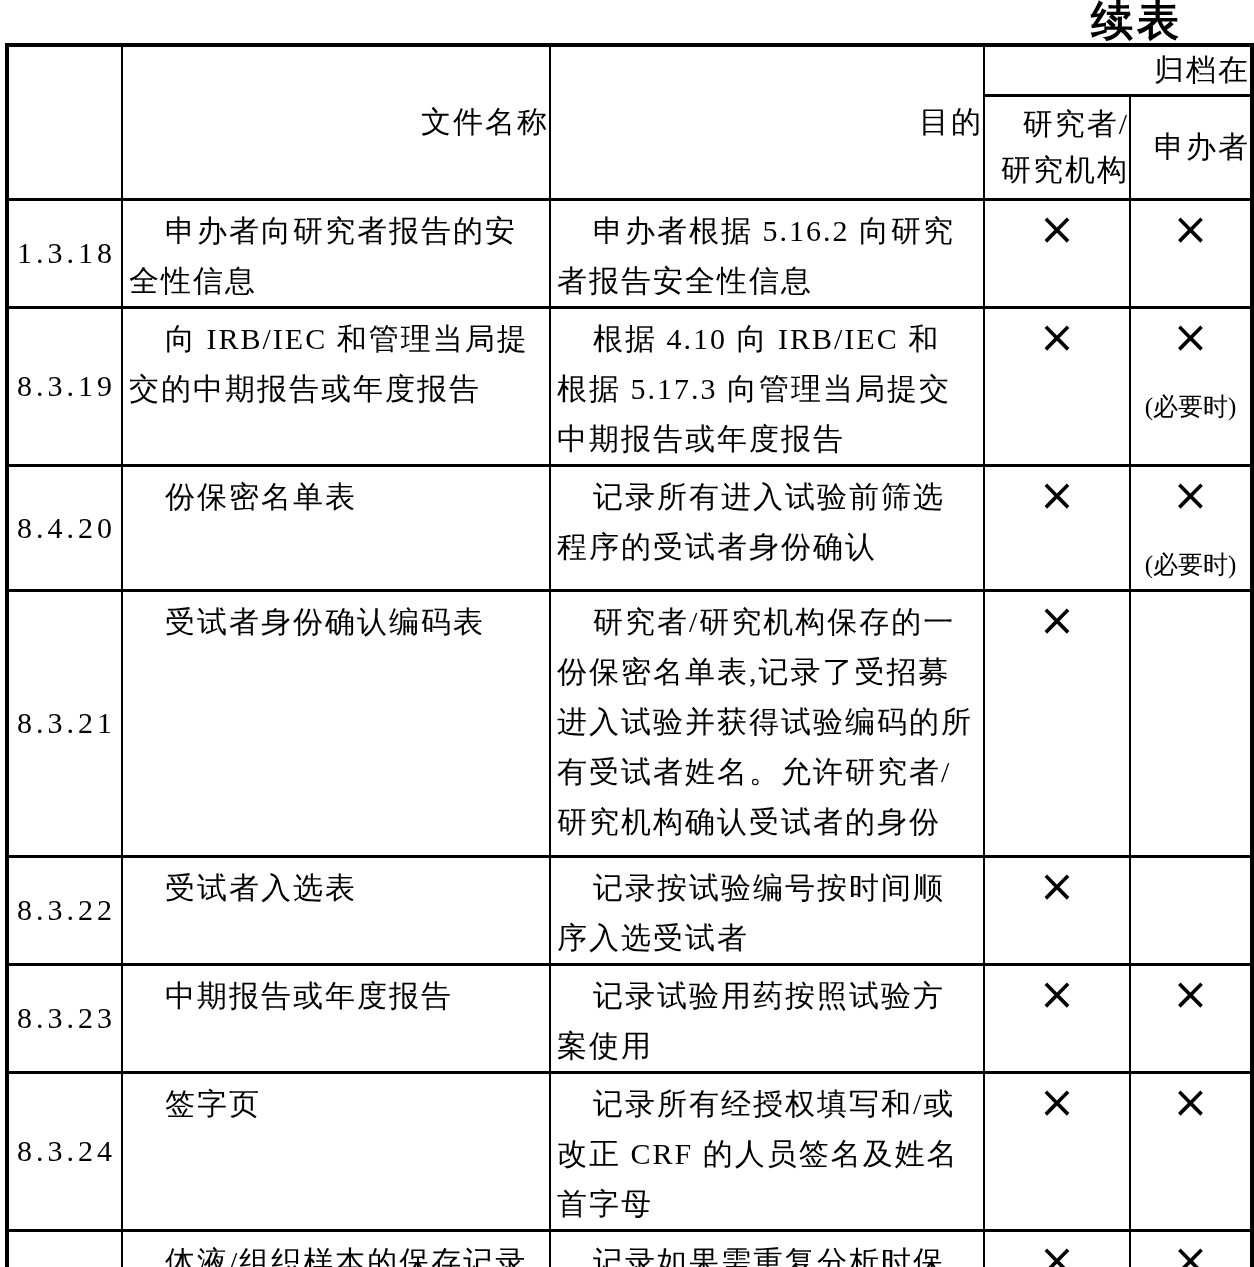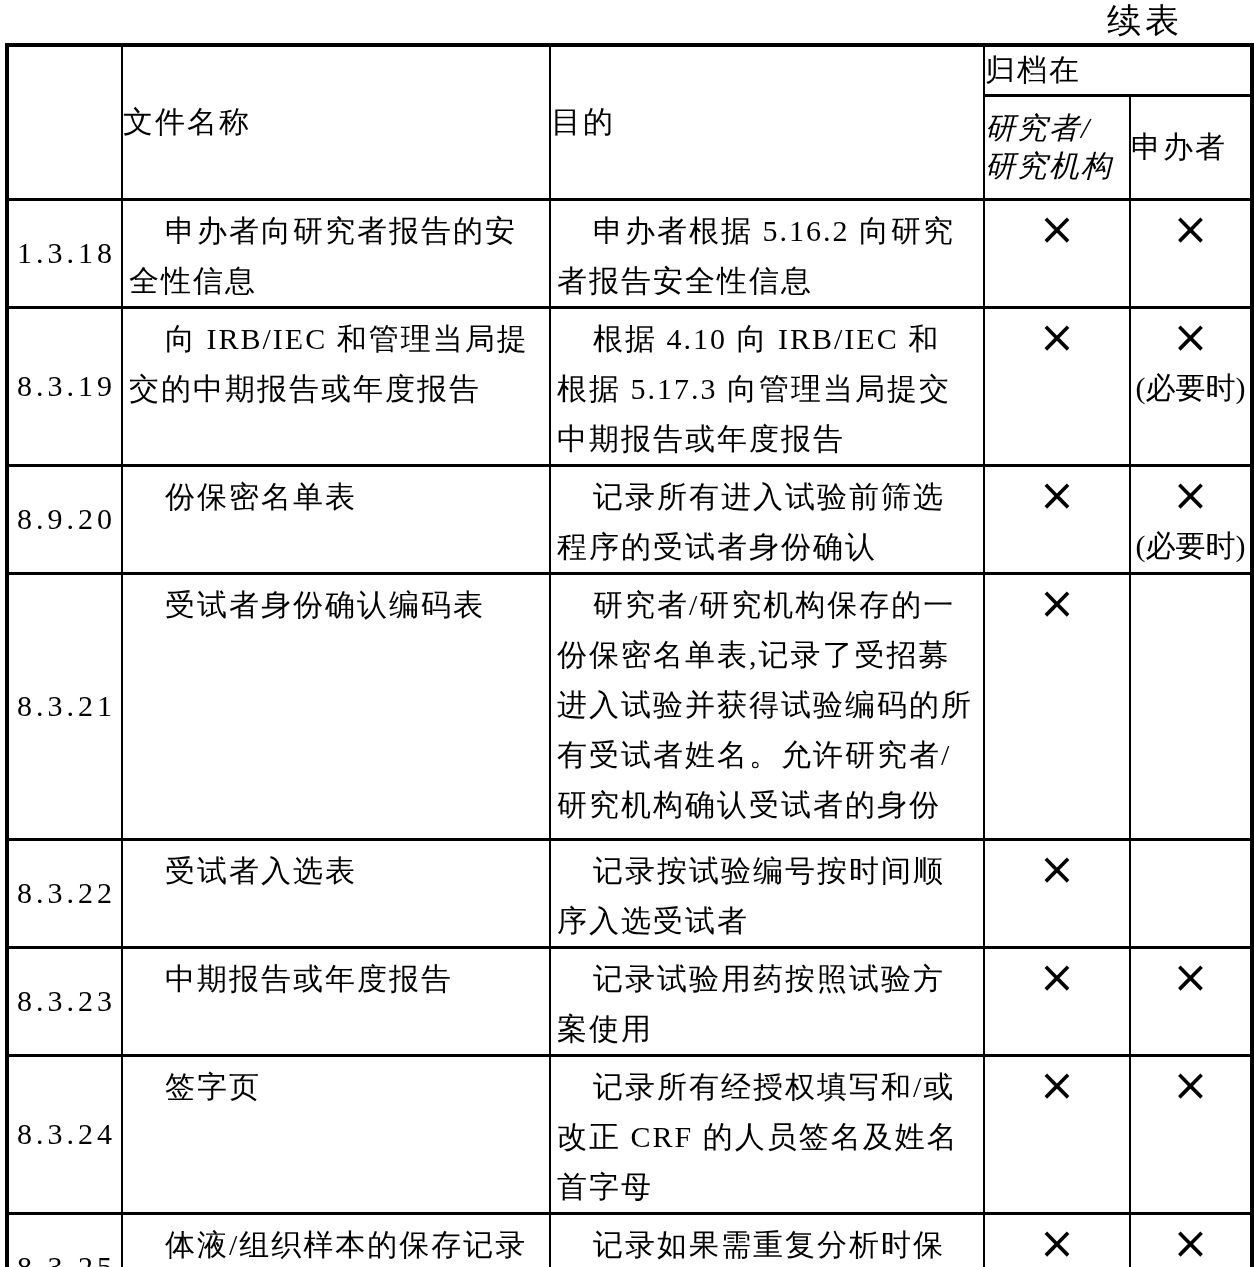--- a/index.html
+++ b/index.html
@@ -10,22 +10,22 @@
     height: 1267px;
     background: #ffffff;
     color: #000000;
     font-family: "Liberation Serif", "DejaVu Serif", serif;
     overflow: hidden;
   }
   .cont-label {
     position: absolute;
     top: 0px;
     right: 71px;
-    font-size: 34px;
-    font-weight: normal;
+    font-size: 42px;
+    font-weight: bold;
     letter-spacing: 4px;
     line-height: 42px;
   }
   table.doc-table {
     position: absolute;
     left: 5px;
     top: 43px;
     width: 1245px;
     border-collapse: collapse;
     table-layout: fixed;
@@ -37,24 +37,24 @@
   col.c2 { width: 428px; }
   col.c3 { width: 434px; }
   col.c4 { width: 146px; }
   col.c5 { width: 122px; }
   th, td {
     border-style: solid;
     border-color: #000000;
     border-width: 3px 2px;
     font-weight: normal;
   }
-  thead th { text-align: left; vertical-align: middle; }
+  thead th { text-align: right; vertical-align: middle; }
   tr.hrow1 { height: 50px; }
   tr.hrow2 { height: 104px; }
-  th.two-line { white-space: pre-line; line-height: 38px; font-style: italic; }
+  th.two-line { white-space: pre-line; line-height: 46px; }
   tr.r1 { height: 100px; }
   tr.r2 { height: 146px; }
   tr.r3 { height: 100px; }
   tr.r4 { height: 266px; }
   tr.r5 { height: 98px;  }
   tr.r6 { height: 102px; }
   tr.r7 { height: 148px; }
   tr.r8 { height: 105px; }
   td.num {
     vertical-align: middle;
@@ -75,24 +75,25 @@
     text-align: center;
     padding-top: 2px;
   }
   .mark {
     font-family: "DejaVu Sans", sans-serif;
     font-size: 44px;
     line-height: 52px;
     letter-spacing: 0;
   }
   .note {
-    font-size: 30px;
+    font-size: 25px;
     line-height: 49px;
     letter-spacing: 0;
     white-space: nowrap;
+    margin-top: 19px;
   }
 </style>
 </head>
 <body>
 
 <div class="page">
 
   <div class="cont-label">续表</div>
 
   <table class="doc-table">
@@ -140,21 +141,21 @@
 中期报告或年度报告</td>
         <td class="mark-cell">
             <div class="mark">×</div>
           </td>
         <td class="mark-cell">
             <div class="mark">×</div>
             <div class="note">(必要时)</div>
           </td>
       </tr>
       <tr class="r3">
-        <td class="num">8.9.20</td>
+        <td class="num">8.4.20</td>
         <td class="txt">份保密名单表</td>
         <td class="txt">记录所有进入试验前筛选
 程序的受试者身份确认</td>
         <td class="mark-cell">
             <div class="mark">×</div>
           </td>
         <td class="mark-cell">
             <div class="mark">×</div>
             <div class="note">(必要时)</div>
           </td>

